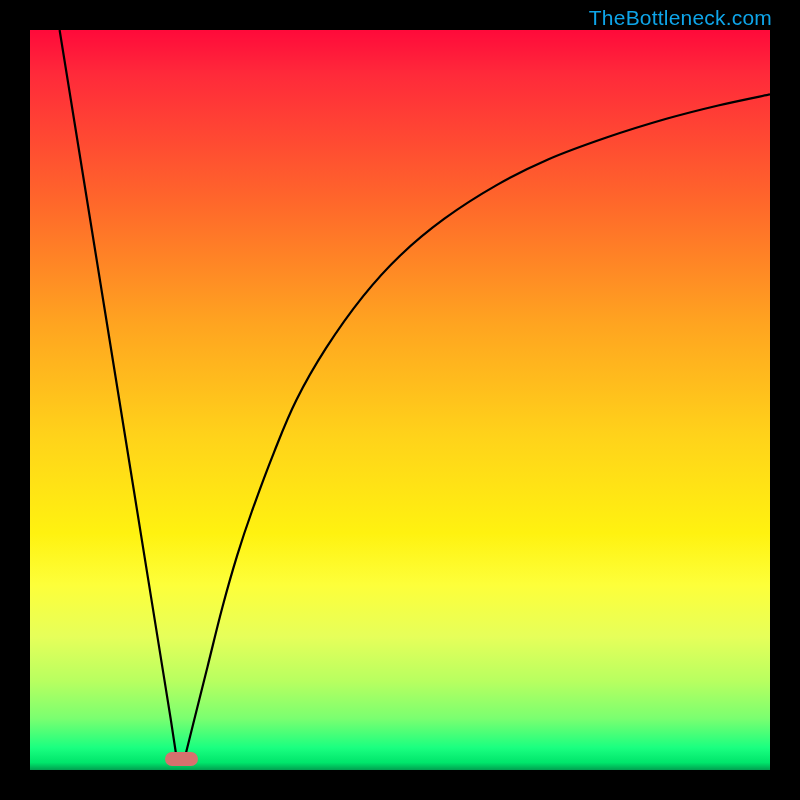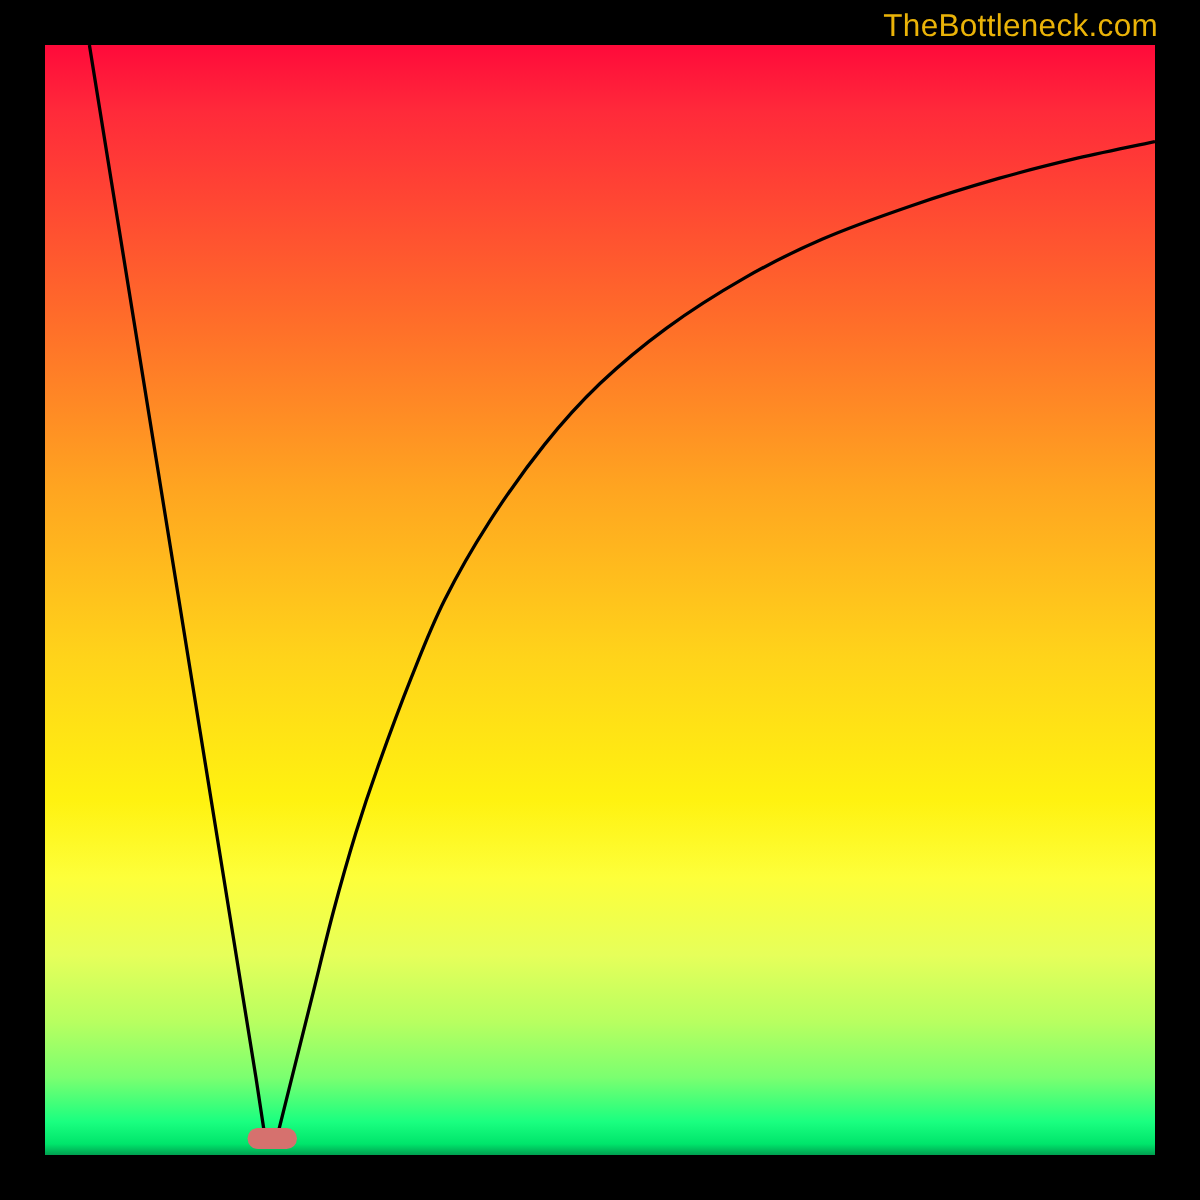--- a/index.html
+++ b/index.html
@@ -48,21 +48,21 @@
   }
   .marker {
     position: absolute;
     border-radius: 10px;
     background: #d6716e;
   }
   .watermark {
     position: absolute;
     top: 6px;
     right: 28px;
-    color: #eab308;
+    color: #0ea5e9;
     font-size: 21px;
     letter-spacing: 0.2px;
   }
 </style>
 </head>
 <body>
 
 <div class="frame">
   <div class="plot-area">
     <svg class="curve-svg" viewBox="0 0 740 740" preserveAspectRatio="none">

